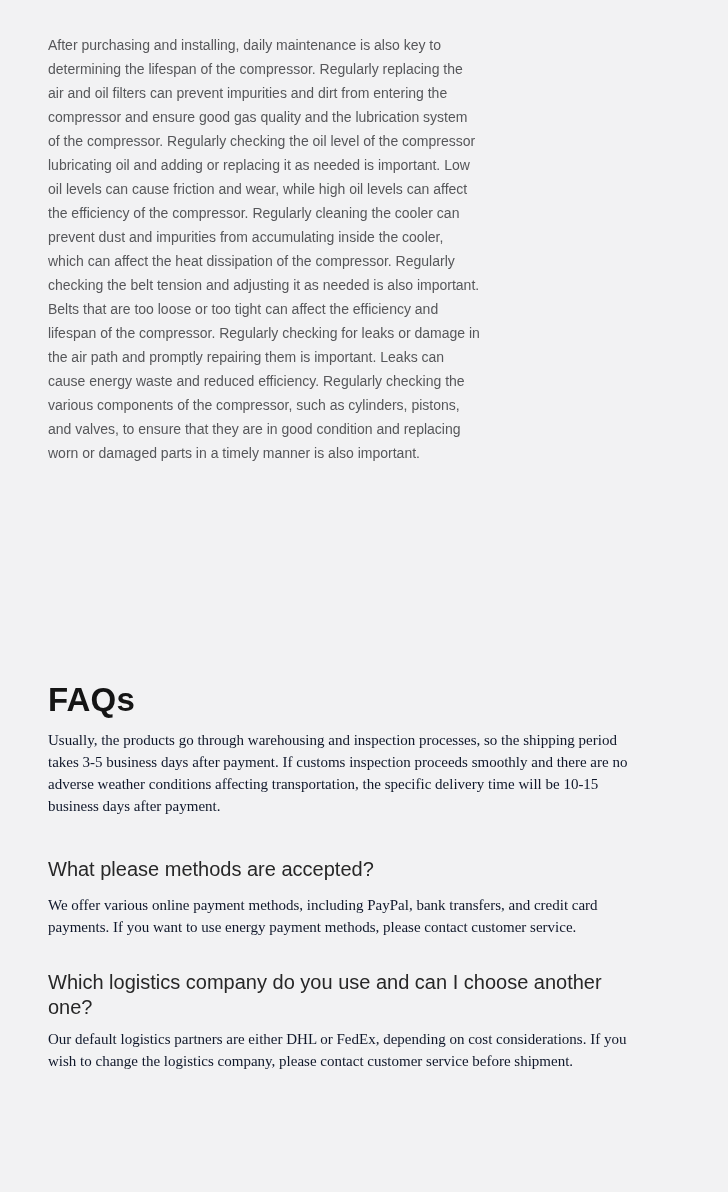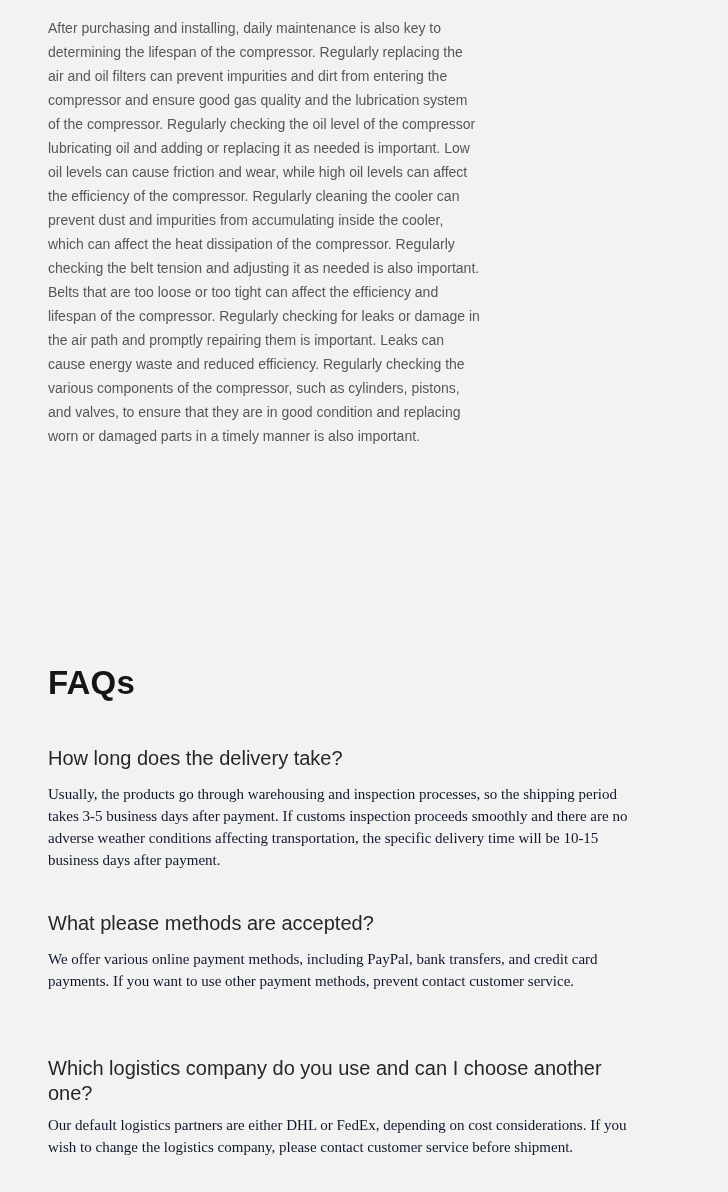--- a/index.html
+++ b/index.html
@@ -10,21 +10,21 @@
     width: 728px;
     height: 1192px;
     background: #f2f2f3;
     font-family: "Liberation Sans", sans-serif;
     overflow: hidden;
   }
   .page {
     box-sizing: border-box;
     width: 728px;
     height: 1192px;
-    padding: 16px 48px 0 48px;
+    padding: 33px 48px 0 48px;
   }
   
   .intro-paragraph {
     margin: 0;
     width: 434px;
     font-size: 14px;
     line-height: 24px;
     color: #56575a;
     -webkit-font-smoothing: antialiased;
   }
@@ -43,21 +43,21 @@
   .faq-question {
     margin: 0;
     font-size: 20px;
     line-height: 25px;
     font-weight: 400;
     color: #272727;
     max-width: 560px;
   }
   .faq-item-1 .faq-question { margin-top: 46px; }
   .faq-item-2 .faq-question { margin-top: 40px; }
-  .faq-item-3 .faq-question { margin-top: 64px; }
+  .faq-item-3 .faq-question { margin-top: 32px; }
   .faq-answer {
     margin: 12px 0 0 0;
     max-width: 600px;
     font-size: 15px;
     line-height: 22px;
     color: #0f172a;
     font-family: Liberation Serif, serif;
   }
   .faq-item-3 .faq-answer { margin-top: 8px; }
 </style>
@@ -67,27 +67,26 @@
 <div class="page">
 
   <section class="intro">
     <p class="intro-paragraph">After purchasing and installing, daily maintenance is also key to determining the lifespan of the compressor. Regularly replacing the air and oil filters can prevent impurities and dirt from entering the compressor and ensure good gas quality and the lubrication system of the compressor. Regularly checking the oil level of the compressor lubricating oil and adding or replacing it as needed is important. Low oil levels can cause friction and wear, while high oil levels can affect the efficiency of the compressor. Regularly cleaning the cooler can prevent dust and impurities from accumulating inside the cooler, which can affect the heat dissipation of the compressor. Regularly checking the belt tension and adjusting it as needed is also important. Belts that are too loose or too tight can affect the efficiency and lifespan of the compressor. Regularly checking for leaks or damage in the air path and promptly repairing them is important. Leaks can cause energy waste and reduced efficiency. Regularly checking the various components of the compressor, such as cylinders, pistons, and valves, to ensure that they are in good condition and replacing worn or damaged parts in a timely manner is also important.</p>
   </section>
 
   <section class="faqs">
     <h2 class="faqs-title">FAQs</h2>
 
     <div class="faq-item faq-item-1">
-      <h3 class="faq-question">How long does the delivery take?</h3>
       <p class="faq-answer">Usually, the products go through warehousing and inspection processes, so the shipping period takes 3-5 business days after payment. If customs inspection proceeds smoothly and there are no adverse weather conditions affecting transportation, the specific delivery time will be 10-15 business days after payment.</p>
     </div>
 
     <div class="faq-item faq-item-2">
       <h3 class="faq-question">What please methods are accepted?</h3>
-      <p class="faq-answer">We offer various online payment methods, including PayPal, bank transfers, and credit card payments. If you want to use other payment methods, prevent contact customer service.</p>
+      <p class="faq-answer">We offer various online payment methods, including PayPal, bank transfers, and credit card payments. If you want to use energy payment methods, please contact customer service.</p>
     </div>
 
     <div class="faq-item faq-item-3">
       <h3 class="faq-question">Which logistics company do you use and can I choose another one?</h3>
       <p class="faq-answer">Our default logistics partners are either DHL or FedEx, depending on cost considerations. If you wish to change the logistics company, please contact customer service before shipment.</p>
     </div>
   </section>
 
 </div>
 

